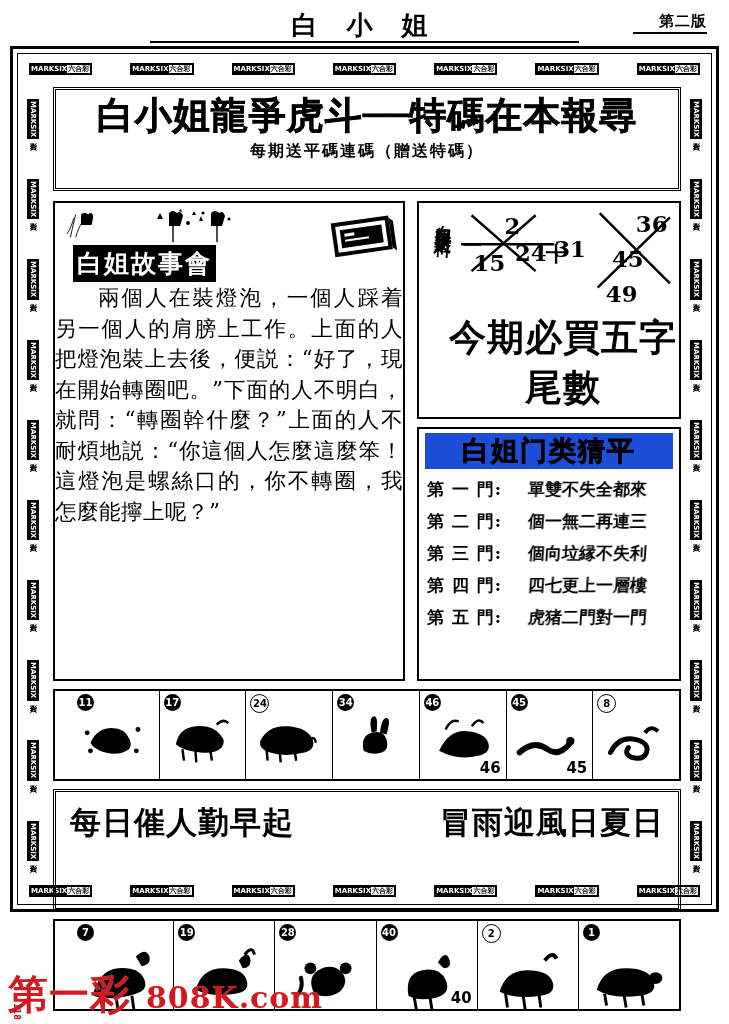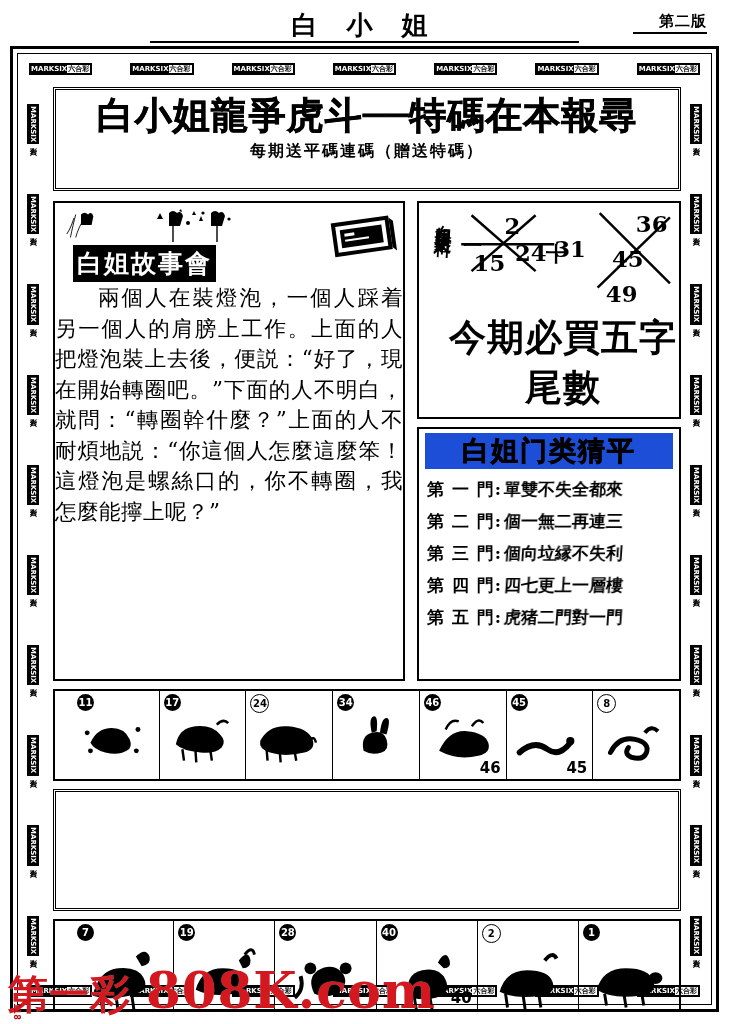--- a/index.html
+++ b/index.html
@@ -54,21 +54,21 @@
     position: absolute;
     right: 22px; top: 24px;
     width: 74px;
     border-top: 2px solid #000;
   }
 
   
   .frame {
     position: absolute;
     left: 10px; top: 46px;
-    width: 709px; height: 966px;
+    width: 709px; height: 866px;
     border: 3px solid #000;
     box-sizing: border-box;
   }
   .frame-inner {
     position: absolute;
     inset: 4px;
     border: 1px solid #000;
   }
 
   
@@ -279,20 +279,21 @@
     -webkit-text-stroke: 0.8px #000;
   }
   .gate-row {
     display: flex;
     align-items: flex-start;
     font-family: "DejaVu Serif", "Liberation Serif", serif;
     font-weight: bold;
     font-size: 17px;
     margin: 9px 0 9px 2px;
     letter-spacing: 1px;
+    gap: 24px;
   }
   .gate-label { white-space: nowrap; }
   .gate-val {
     margin-left: 2px;
     font-size: 17px;
     letter-spacing: 0px;
     filter: blur(0.3px);
     transform: skewX(-4deg);
   }
 
@@ -372,21 +373,21 @@
     left: 8px; bottom: 2px;
     font-family: "DejaVu Serif", "Liberation Serif", serif;
     font-weight: bold;
     font-size: 40px;
     color: #d31820;
     letter-spacing: 1px;
     z-index: 20;
     text-shadow: 0 0 1px rgba(255,255,255,.6);
   }
   .watermark .wm-zh { font-size: 40px; }
-  .watermark .wm-en { font-size: 50px; }
+  .watermark .wm-en { font-size: 30px; }
   .sidecode {
     position: absolute;
     left: 12px; bottom: 4px;
     font-size: 8px;
     writing-mode: vertical-rl;
     color: #b0141b;
     font-weight: bold;
     z-index: 21;
   }
 </style>
@@ -597,20 +598,24 @@
           <div class="zcell">
             <div class="zbadge light">8</div>
             <svg class="zart" viewBox="0 0 90 80">
               <path d="M14 58 q10 -20 30 -16 q18 4 14 16 q-4 10 -18 6 q-10 -4 -4 -12" stroke="#000" stroke-width="6" fill="none" stroke-linecap="round"></path>
               <path d="M56 34 q8 -10 16 -2" stroke="#000" stroke-width="5" fill="none"></path>
             </svg>
           </div>
         </div>
 
       <div class="verse-box">
+        <div class="verse-line">
+          <span class="verse-seg">每日催人勤早起</span>
+          <span class="verse-seg">冒雨迎風日夏日</span>
+        </div>
       </div>
 
       <div class="zodiac bottom" id="zodiac-bottom">
           <div class="zcell">
             <div class="zbadge">7</div>
             <svg class="zart" viewBox="0 0 90 80">
               <path d="M14 62 q6 -26 26 -28 q20 -2 26 10 q6 12 -8 16 q-24 8 -44 2 z" fill="#000"></path>
               <path d="M58 22 q10 -10 14 0 q2 8 -8 10 z" fill="#000"></path>
               <path d="M22 62 l2 14 M38 64 l2 14 M54 62 l2 14" stroke="#000" stroke-width="3"></path>
             </svg>

